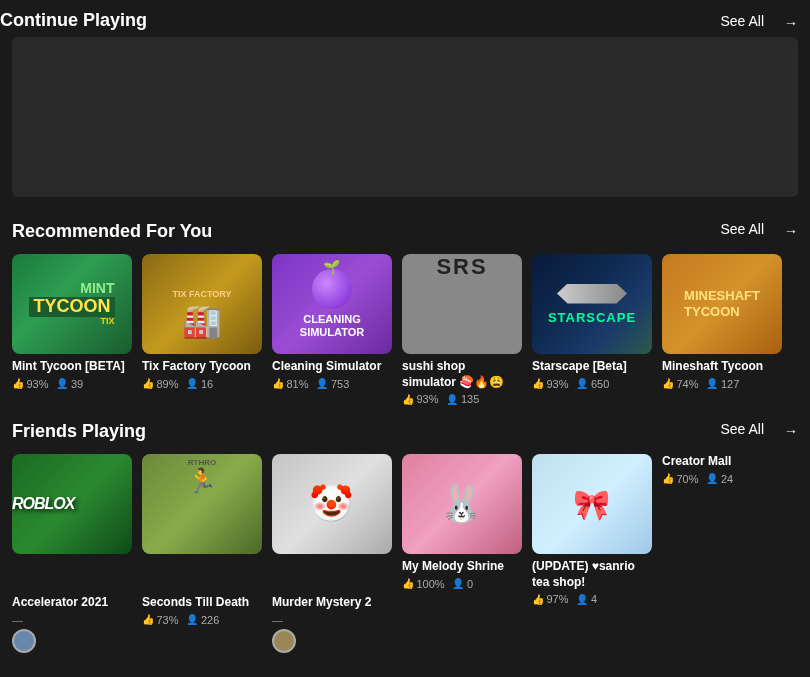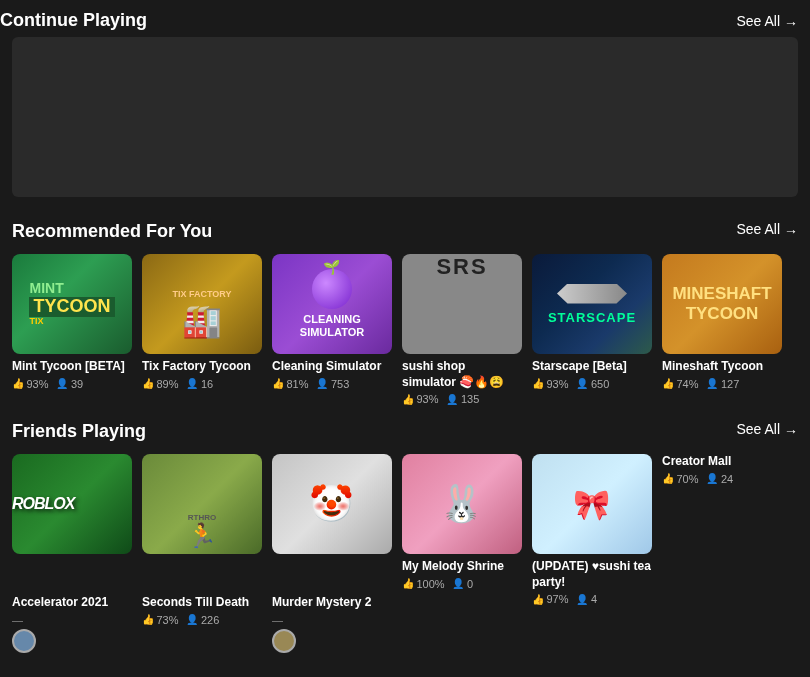--- a/index.html
+++ b/index.html
@@ -21,21 +21,21 @@
       font-size: 18px;
       font-weight: 700;
       color: #ffffff;
     }
     .see-all-link {
       font-size: 14px;
       color: #ffffff;
       text-decoration: none;
       display: flex;
       align-items: center;
-      gap: 4px;
+      gap: 20px;
       cursor: pointer;
     }
 
     
     .continue-playing-section {
       padding: 0 0 16px 0;
     }
     .continue-playing-header {
       padding: 10px 12px 6px 0;
       display: flex;
@@ -167,21 +167,21 @@
       justify-content: flex-start;
       color: white;
       font-weight: 900;
       font-size: 14px;
       letter-spacing: -1px;
       font-style: italic;
     }
     .thumb-seconds-death {
       background: linear-gradient(135deg, #6a8a3a 0%, #8aaa4a 50%, #4a6a28 100%);
       display: flex;
-      align-items: flex-end;
+      align-items: flex-start;
       justify-content: center;
       font-size: 10px;
       text-align: center;
     }
     .thumb-murder {
       background: linear-gradient(135deg, #c4c4c4 0%, #e0e0e0 50%, #aaaaaa 100%);
       display: flex;
       align-items: center;
       justify-content: center;
     }
@@ -212,21 +212,21 @@
     .game-card-bottom {
       position: relative;
       padding-bottom: 2px;
       margin-top: 36px;
     }
 
     
     .mint-tycoon-text {
       display: flex;
       flex-direction: column;
-      align-items: flex-start;
+      align-items: flex-end;
     }
     .mint-line1 { font-size: 14px; color: #90ee90; font-weight: 900; }
     .mint-line2 { font-size: 18px; color: #ffe44d; font-weight: 900; background: #1a5c2e; padding: 0 4px; }
     .tix-badge { font-size: 9px; color: #ffcc00; }
 
     
     .cleaning-ball {
       width: 40px;
       height: 40px;
       border-radius: 50%;
@@ -390,21 +390,21 @@
         </span>
         <span class="stat-item">
           <span class="stat-icon">👤</span>
           <span>650</span>
         </span>
       </div>
     </div>
 
     <div class="game-card">
       <div class="game-thumb thumb-mineshaft">
-        <div style="text-align:center; color:#ffe080; font-weight:900; font-size:17px; line-height:1.2; padding:4px;">
+        <div style="text-align:left; color:#ffe080; font-weight:900; font-size:13px; line-height:1.2; padding:4px;">
           MINESHAFT<br>TYCOON
         </div>
       </div>
       <div class="game-name">Mineshaft Tycoon</div>
       <div class="game-stats">
         <span class="stat-item">
           <span class="stat-icon">👍</span>
           <span>74%</span>
         </span>
         <span class="stat-item">
@@ -490,21 +490,21 @@
           <span class="stat-icon">👤</span>
           <span>0</span>
         </span>
       </div>
     </div>
 
     <div class="game-card">
       <div class="game-thumb thumb-sanrio">
         <div class="sanrio-char">🎀</div>
       </div>
-      <div class="game-name">(UPDATE) ♥sushi tea party!</div>
+      <div class="game-name">(UPDATE) ♥sanrio tea shop!</div>
       <div class="game-stats">
         <span class="stat-item">
           <span class="stat-icon">👍</span>
           <span>97%</span>
         </span>
         <span class="stat-item">
           <span class="stat-icon">👤</span>
           <span>4</span>
         </span>
       </div>

